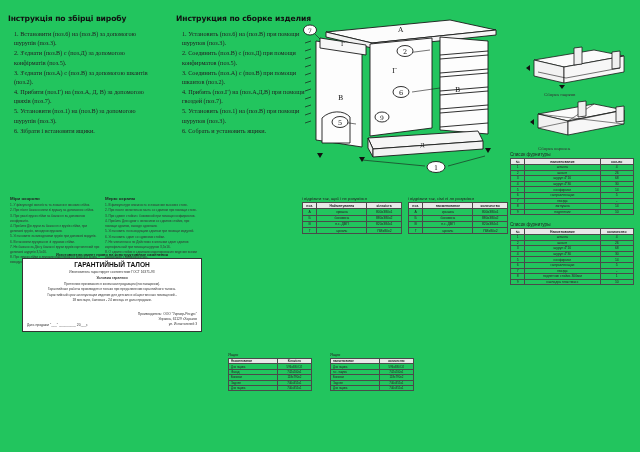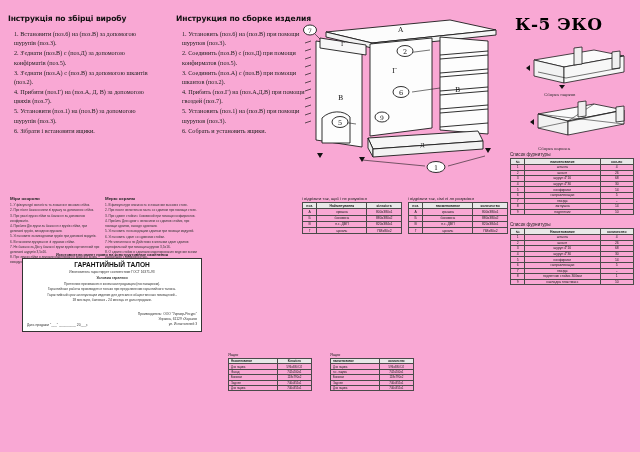--- a/index.html
+++ b/index.html
@@ -11,21 +11,21 @@
     width: 640px;
     height: 452px;
     position: relative;
     font-family: "Liberation Sans", sans-serif;
     color: #1a1a1a;
     overflow: hidden;
   }
   .page {
     position: absolute;
     inset: 0;
-    background: #f9a8d4;
+    background: #22c55e;
   }
 
   
   .instr {
     position: absolute;
     top: 14px;
   }
   .instr.ua { left: 8px;  width: 145px; }
   .instr.ru { left: 176px; width: 140px; }
 
@@ -328,21 +328,20 @@
       <text x="10" y="22.5" font-family="DejaVu Serif, serif" font-size="6" text-anchor="middle" fill="#111" stroke="none">7</text>
 
       <g fill="#111" stroke="none">
         <polygon points="20,148 23,143 17,143"></polygon>
         <polygon points="62,152 65,147 59,147"></polygon>
         <polygon points="188,143 191,138 185,138"></polygon>
       </g>
     </svg>
   </div>
 
-  <div class="model-title">К-5 ЭКО</div>
 
   <div class="mini-draw" style="left:516px; top:42px;">
     <svg width="118" height="50" viewBox="0 0 118 50" fill="none" stroke="#1a1a1a" stroke-width="0.8">
       <polygon points="18,18 78,8 108,14 48,25" fill="#fbfbfb"></polygon>
       <polygon points="18,18 18,34 48,41 48,25" fill="#f2f2f2"></polygon>
       <polygon points="48,25 48,41 108,30 108,14" fill="#f7f7f7"></polygon>
       <polygon points="58,6 66,5 66,22 58,23" fill="#f0f0f0"></polygon>
       <polygon points="96,10 104,9 104,26 96,27" fill="#f0f0f0"></polygon>
       <line x1="22" y1="30" x2="50" y2="36" stroke-width="0.6"></line>
       <line x1="50" y1="36" x2="104" y2="26" stroke-width="0.6"></line>

